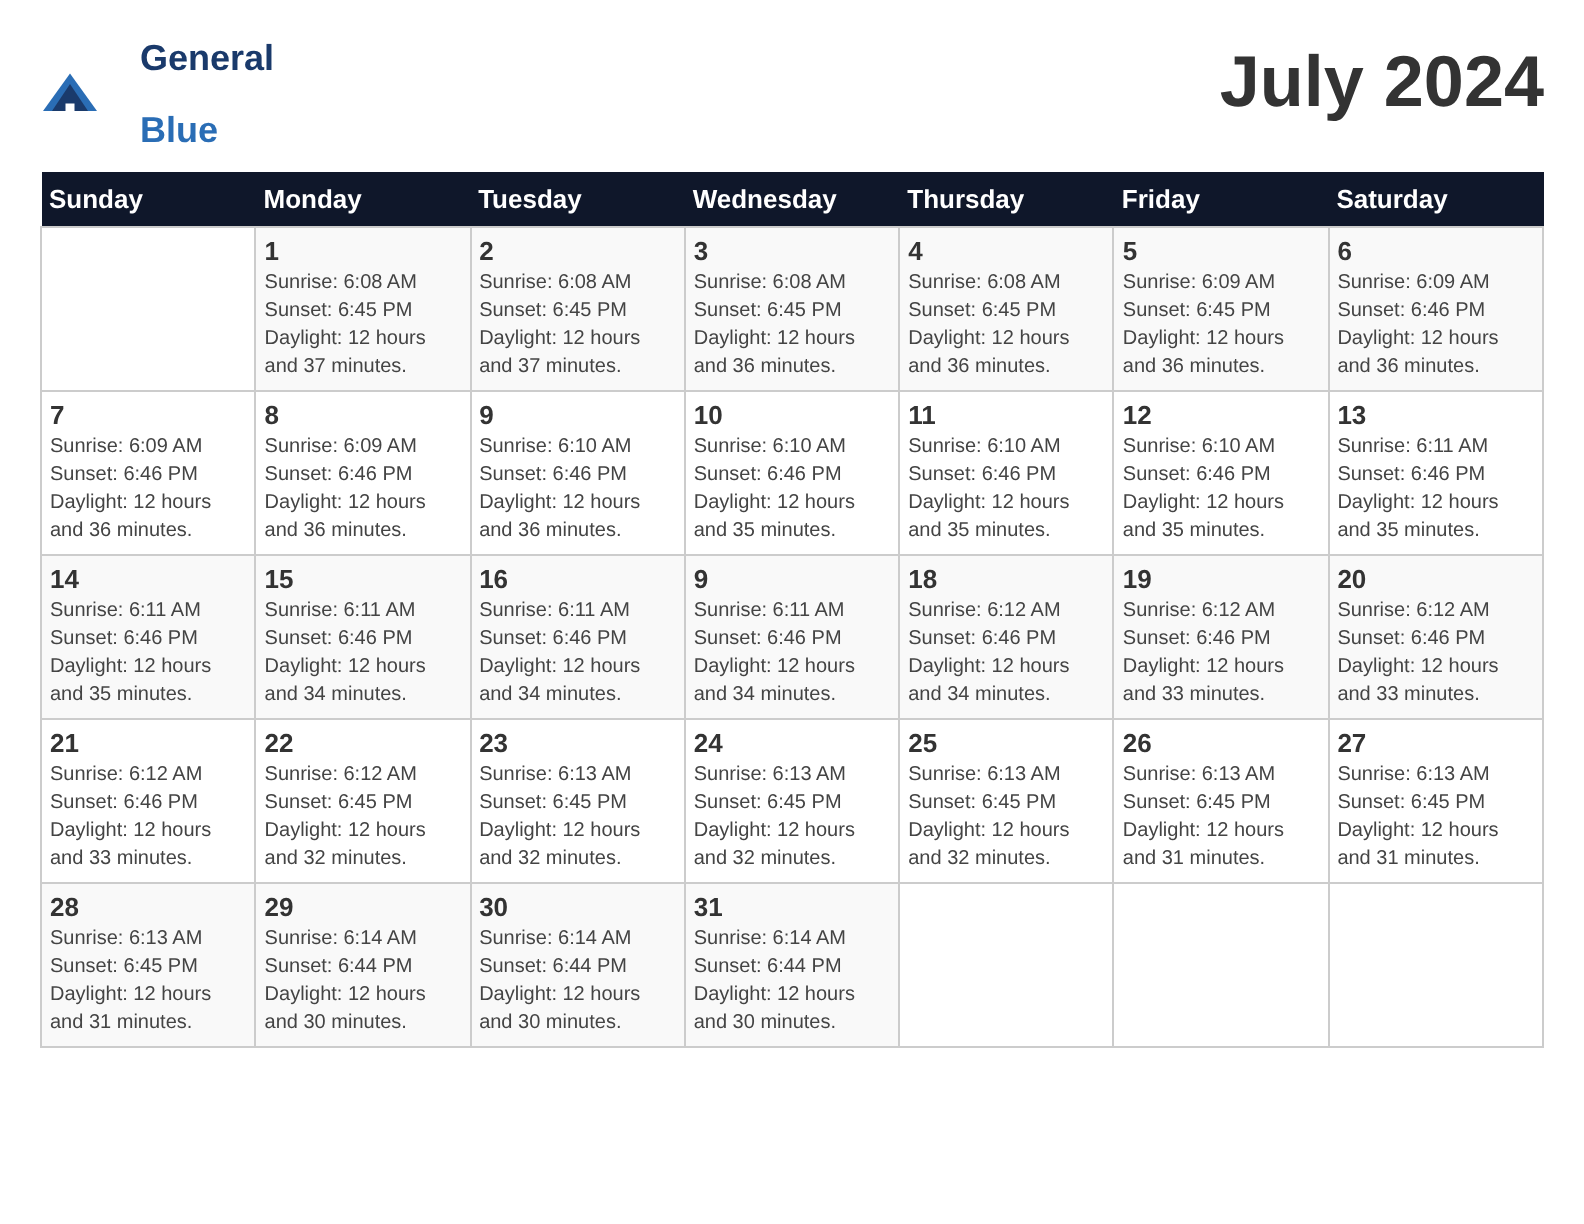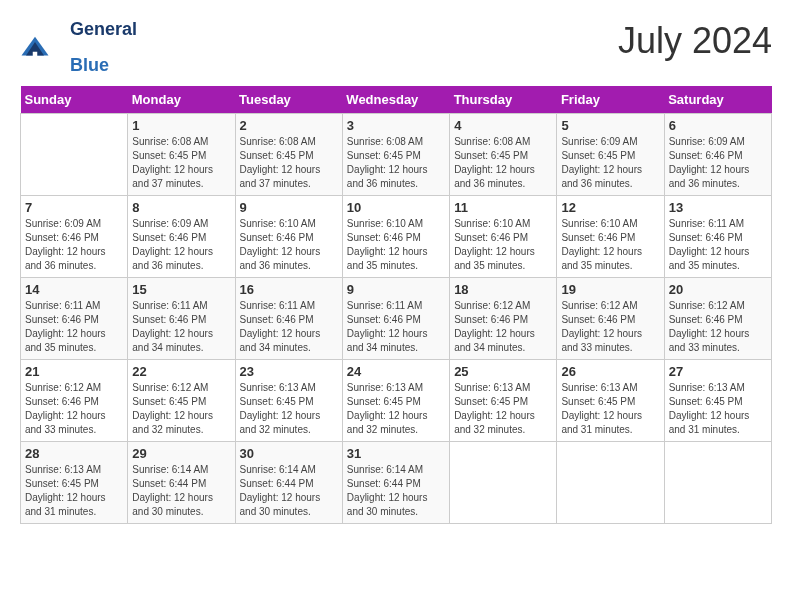--- a/index.html
+++ b/index.html
@@ -33,34 +33,34 @@
     }
     .logo-icon {
       width: 30px;
       height: 30px;
     }
     .title-area {
       text-align: right;
     }
     .main-title {
       font-size: 36px;
-      font-weight: normal;
+      font-weight: bold;
       color: #333;
     }
     .subtitle {
       font-size: 16px;
       color: #555;
     }
     table {
       width: 100%;
       border-collapse: collapse;
       font-size: 11px;
     }
     thead tr th {
-      background-color: #a21caf;
+      background-color: #0f172a;
       color: white;
       padding: 6px 4px;
       text-align: left;
       font-size: 13px;
       font-weight: bold;
     }
     tbody tr td {
       border: 1px solid #ccc;
       vertical-align: top;
       padding: 4px;

